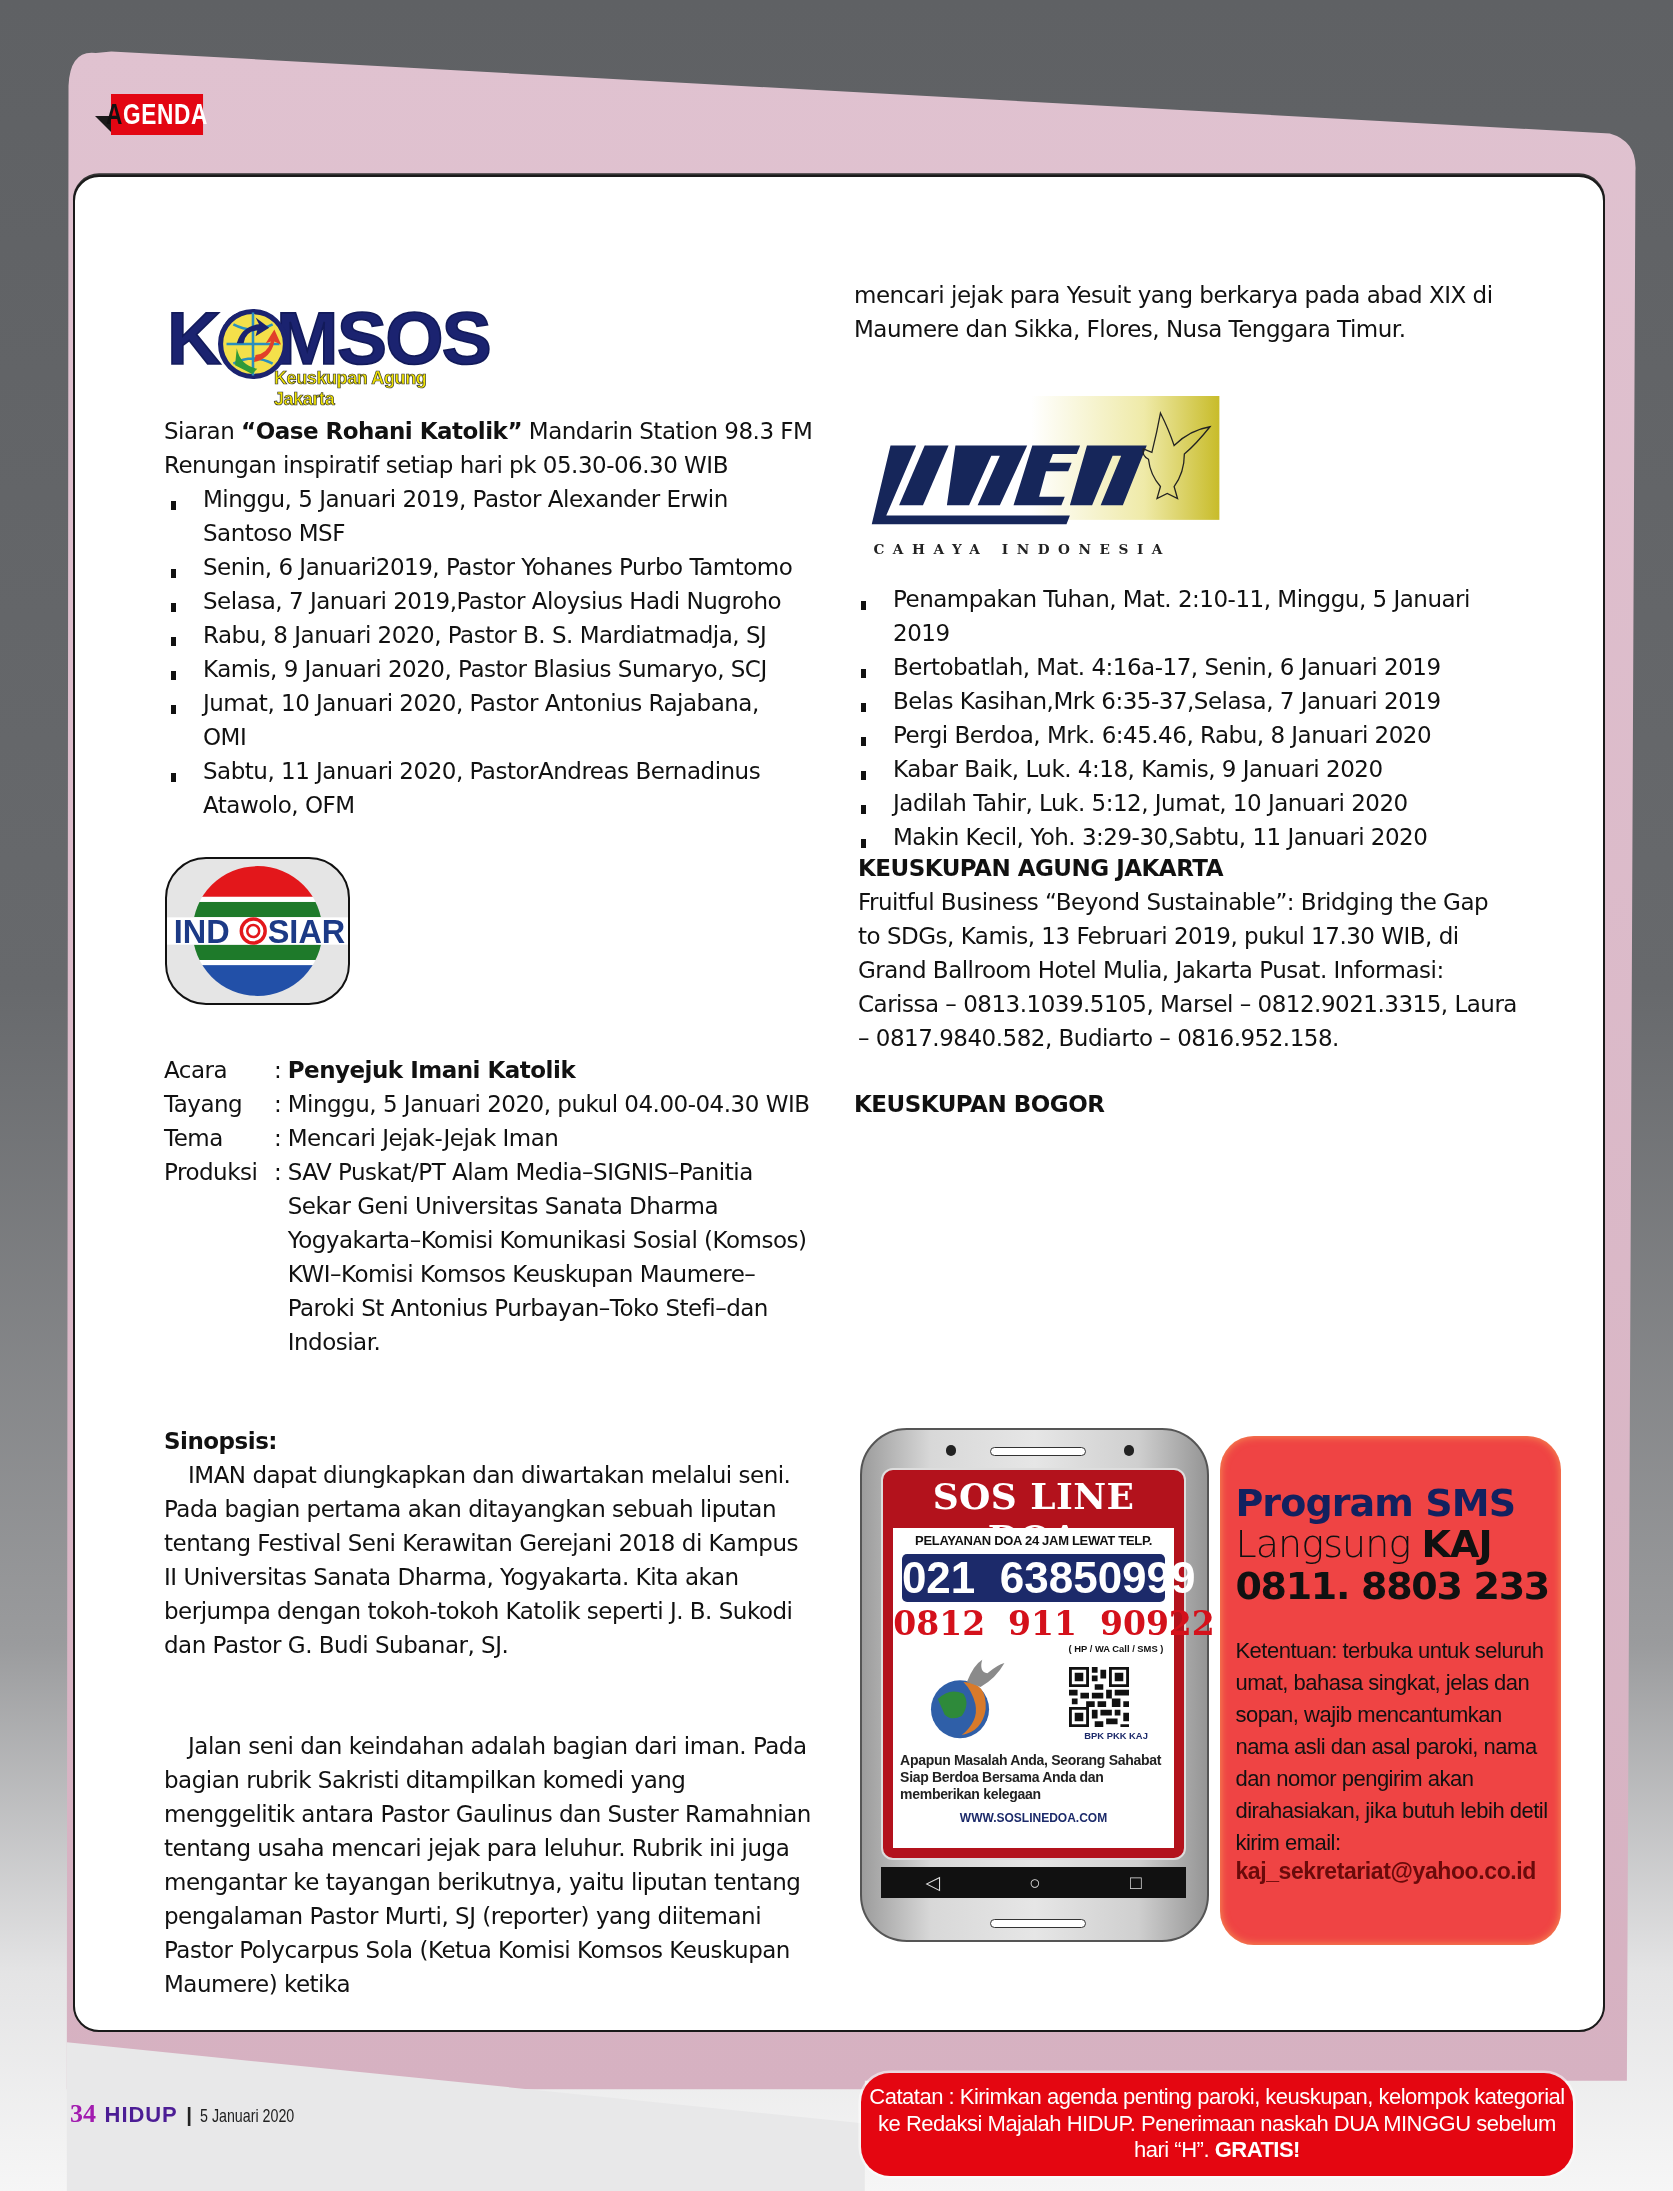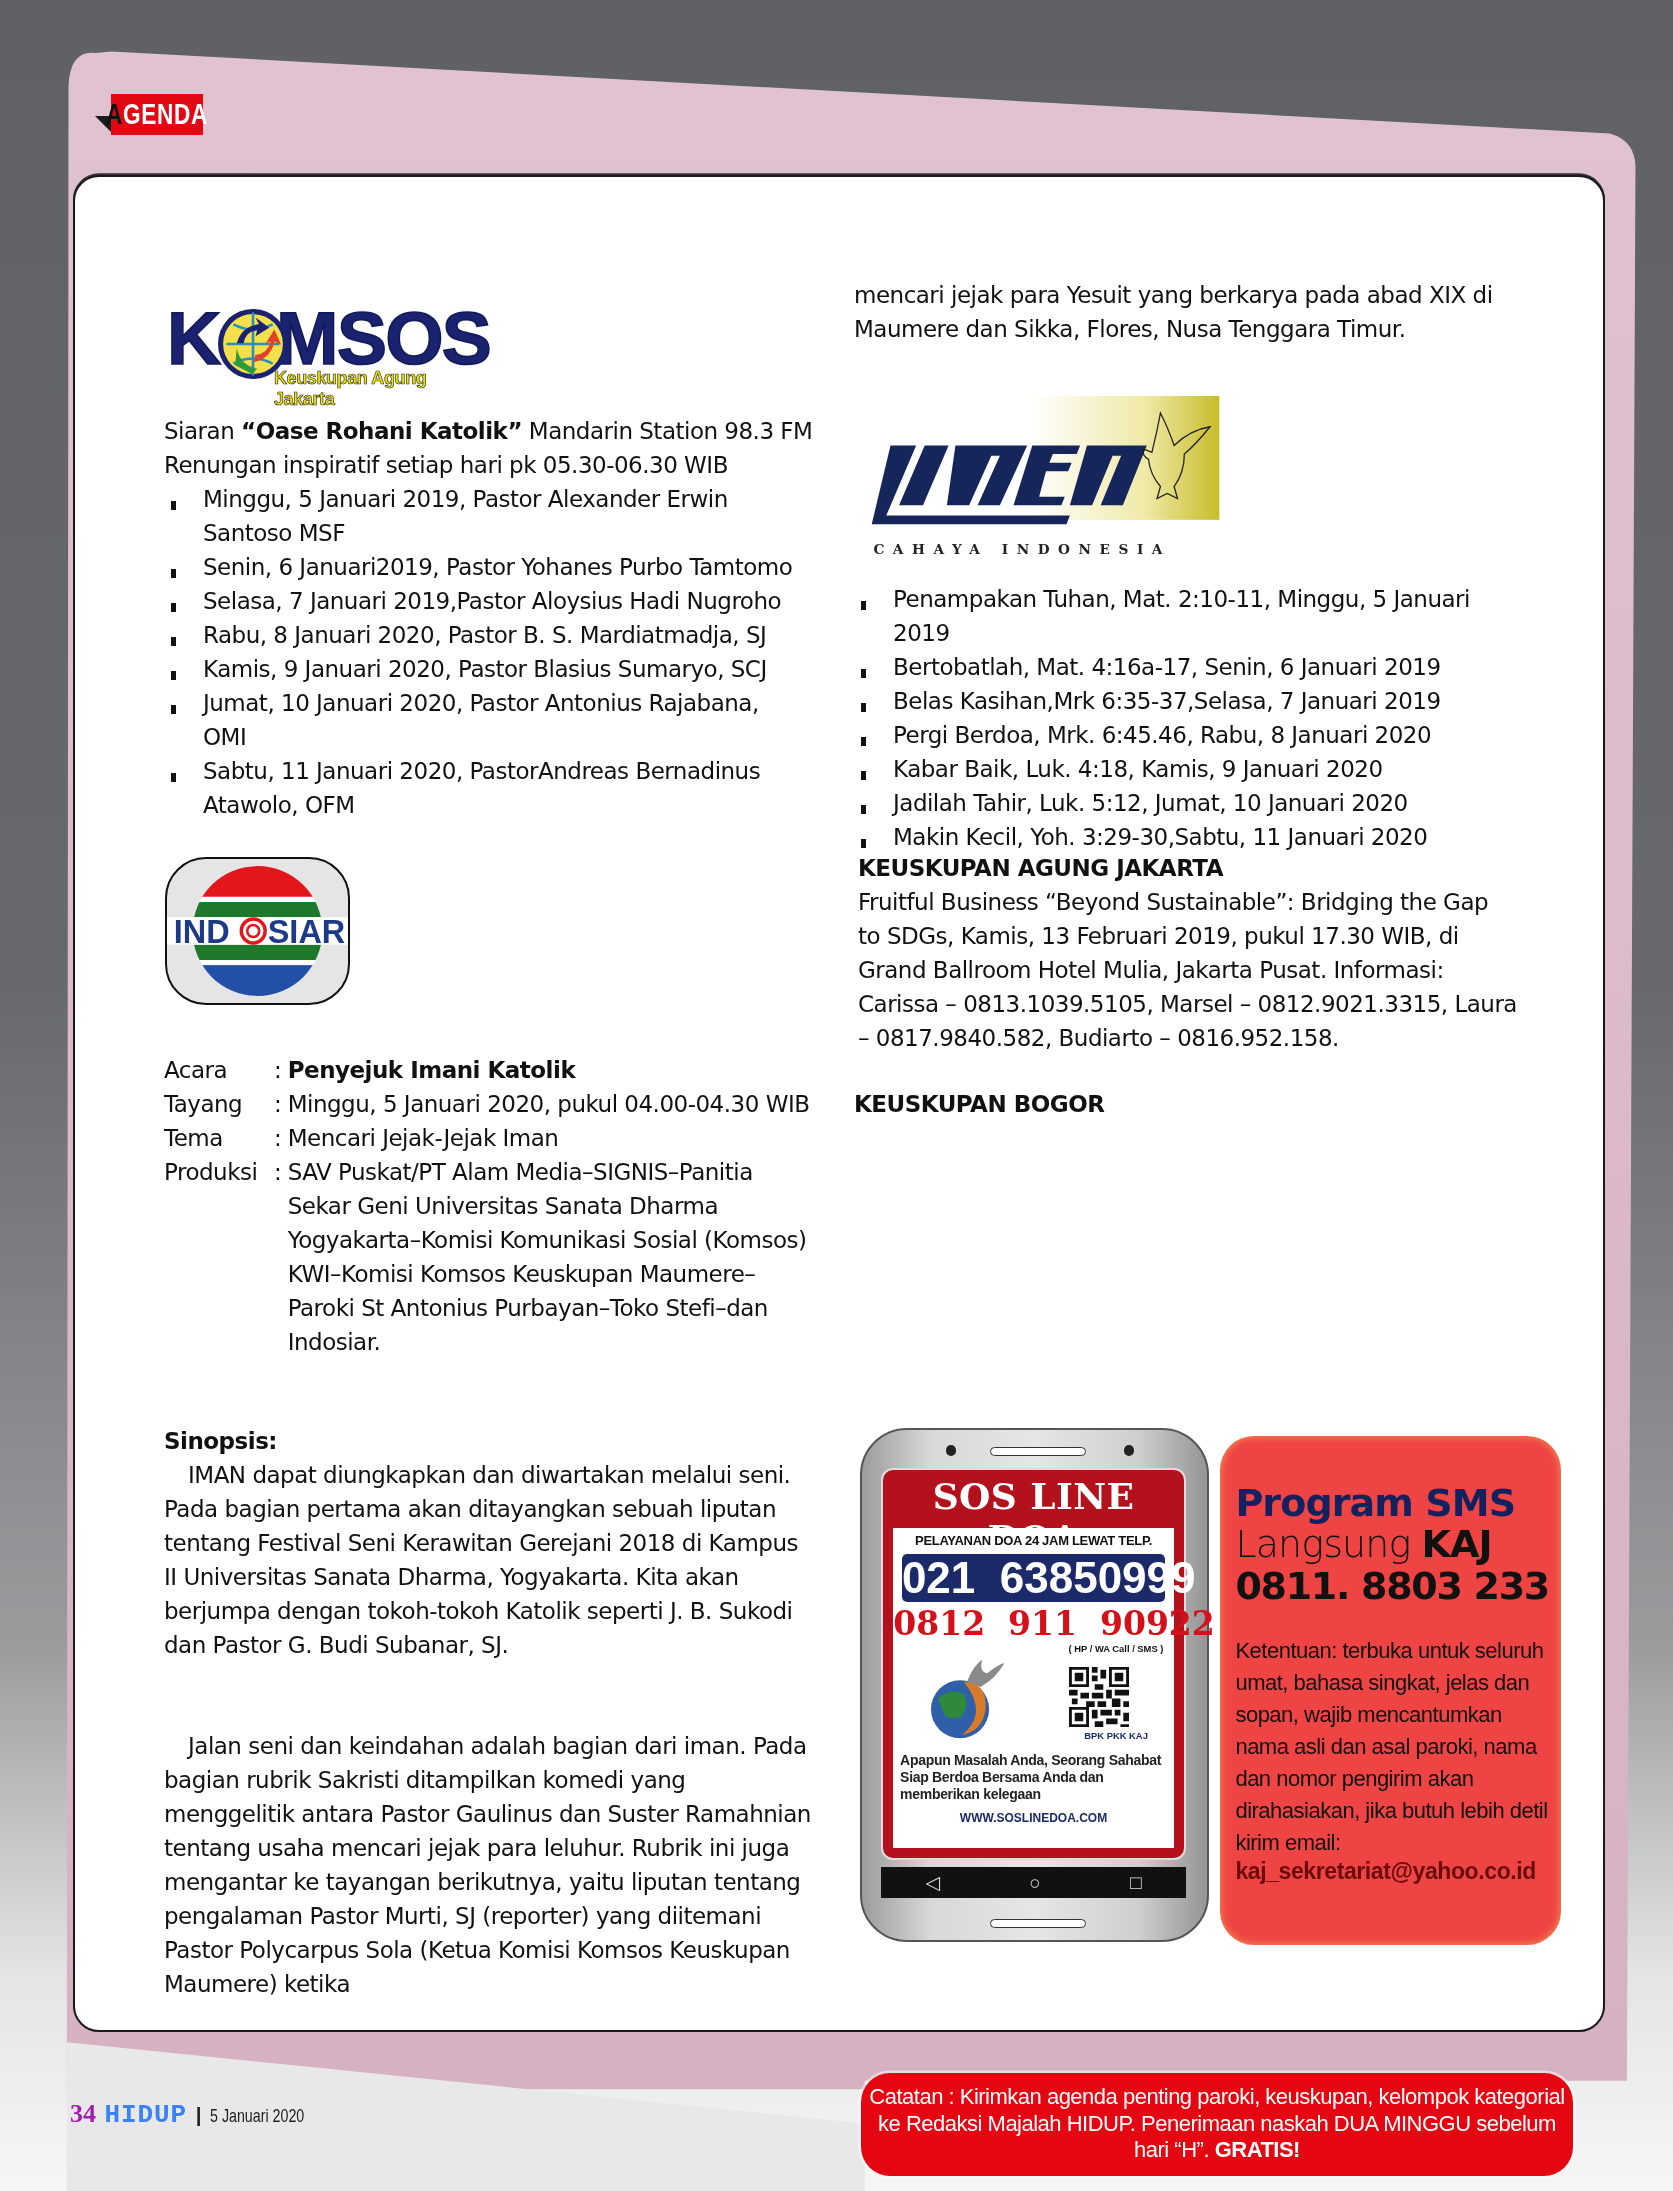--- a/index.html
+++ b/index.html
@@ -115,21 +115,21 @@
   .sms-title1 { position:absolute; left:15.4px; top:45px; font-family:"DejaVu Sans", sans-serif; font-weight:bold; font-size:38px; color:#13215f; letter-spacing:-0.9px; }
   .sms-title2 { position:absolute; left:15.4px; top:86px; font-family:"DejaVu Sans", sans-serif; font-size:38px; color:#111; letter-spacing:-0.9px; font-weight:300; }
   .sms-title2 b { font-weight:bold; }
   .sms-number { position:absolute; left:15.4px; top:128px; font-family:"DejaVu Sans", sans-serif; font-weight:bold; font-size:38px; color:#111; letter-spacing:-1.3px; }
   .sms-rules { position:absolute; left:15.4px; top:199px; right:12px; font-family:"Liberation Sans", sans-serif; font-size:22px; line-height:32px; color:#111; letter-spacing:-0.5px; }
   .sms-email { position:absolute; left:15.4px; top:422px; font-family:"Liberation Sans", sans-serif; font-weight:bold; font-size:23px; color:#6a0a0a; letter-spacing:-0.4px; }
 
   
   .folio { position:absolute; left:70px; top:2099px; display:flex; align-items:baseline; gap:8.6px; }
   .folio .num { font-family:Liberation Serif, serif; font-weight:bold; font-size:26px; color:#a21caf; }
-  .folio .mag { font-family:Liberation Mono, monospace; font-weight:bold; font-size:26px; color:#3b82f6; letter-spacing:0.9px; }
+  .folio .mag { font-family:Liberation Sans, sans-serif; font-weight:bold; font-size:22px; color:#4c1d95; letter-spacing:0.9px; }
   .folio .sep { font-size:20.5px; color:#222; font-weight:bold; }
   .folio .date { font-family:"Liberation Sans", sans-serif; font-size:19px; color:#222; transform:scaleX(0.75); transform-origin:left; display:inline-block; }
 
   .note-box {
     position:absolute; left:861px; top:2073px; width:712px; height:103px;
     background:#e40611; border-radius:29px; color:#fff; text-align:center;
     font-family:"Liberation Sans", sans-serif; font-size:22px; line-height:26.5px; letter-spacing:-0.5px;
     padding-top:11px; box-sizing:border-box; box-shadow:0 0 0 2.6px rgba(255,255,255,0.5);
   }
   .note-box b { font-weight:bold; }

